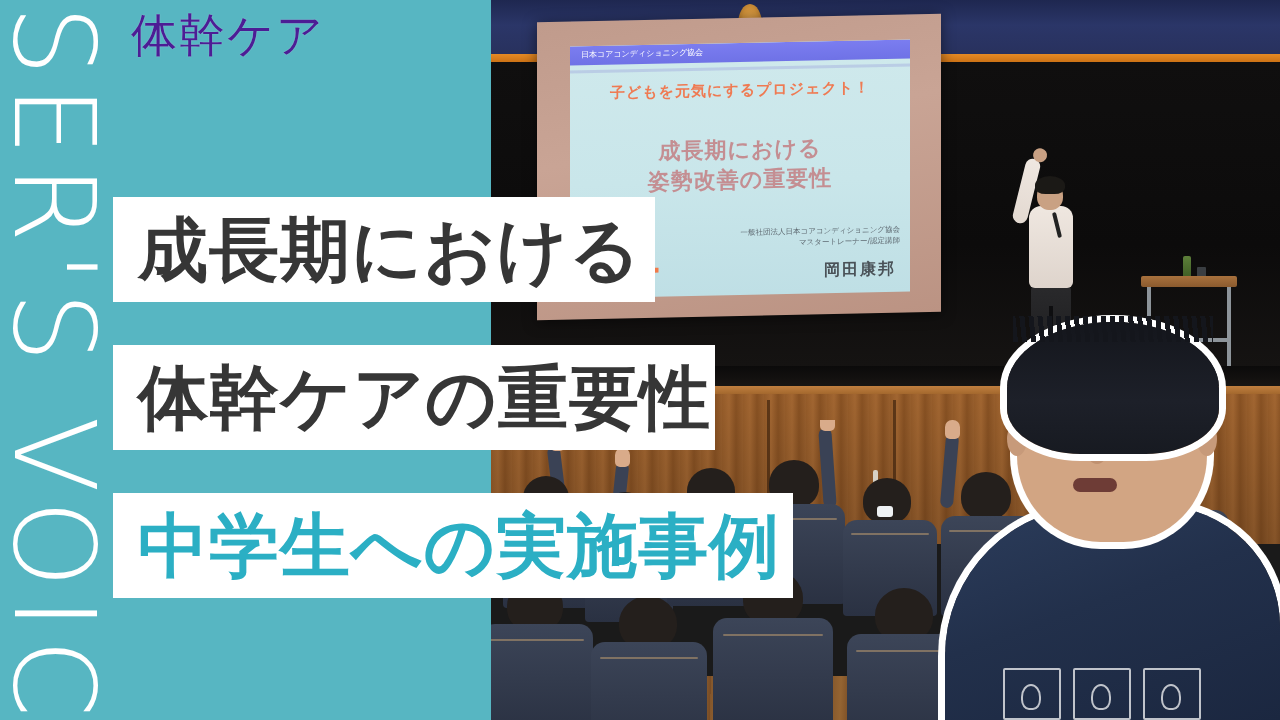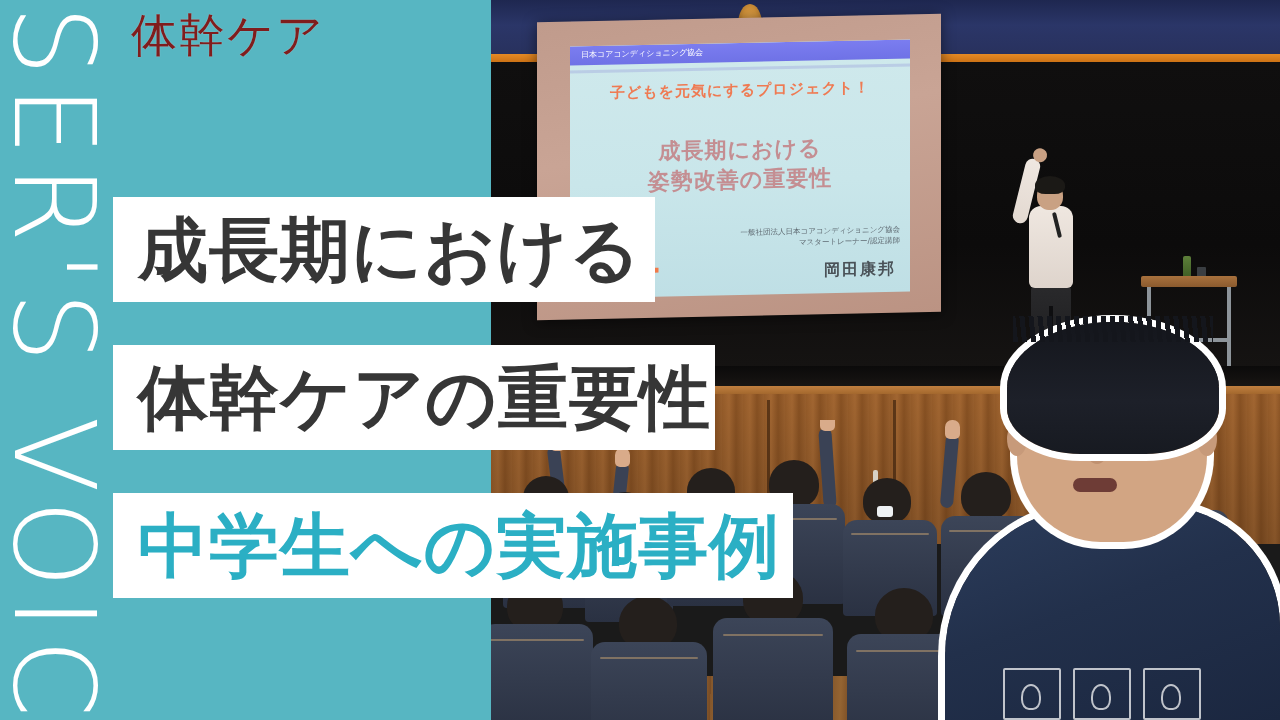--- a/index.html
+++ b/index.html
@@ -22,21 +22,21 @@
     white-space:nowrap;
     font-size:112px;line-height:1;
     font-weight:300;letter-spacing:9px;
     color:#ffffff;
     font-family:"DejaVu Sans",sans-serif;
   }
 
   
   .logo{
     position:absolute;left:131px;top:12px;z-index:7;
-    color:#7f1d1d;font-size:46px;line-height:1;font-weight:400;
+    color:#4c1d95;font-size:46px;line-height:1;font-weight:400;
     letter-spacing:2px;
     font-family:"DejaVu Sans",sans-serif;
     text-shadow:0 0 1px rgba(255,255,255,.55);
   }
   
   .volbadge{
     position:absolute;left:113px;top:88px;z-index:7;
     background:#3B3B3B;color:#fff;
     padding:7px 22px 9px 22px;
     font-size:40px;line-height:1;font-weight:300;letter-spacing:1.5px;

